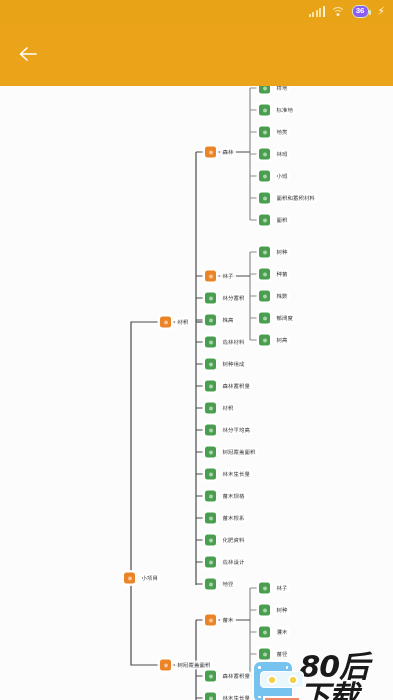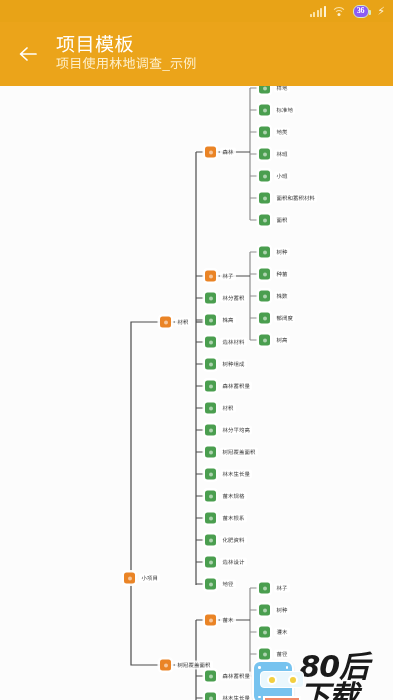--- a/index.html
+++ b/index.html
@@ -39,21 +39,20 @@
   .sb-wifi span:nth-child(1){ width:15px; height:15px; top:1px; }
   .sb-wifi span:nth-child(2){ width:9px; height:9px; top:4px; }
   .sb-wifi span:nth-child(3){
     width:3px;height:3px;top:7.5px;background:#fdf2d6;border:none;border-radius:50%;
   }
   .sb-batt {
     display:flex; align-items:center;
     border:1.4px solid #d9ecc0; border-radius:6px;
     height:13px; padding:0 4px 0 3px; background:#8b5cf6;
     position:relative;
-    font-family:Liberation Serif, serif;
   }
   .sb-batt:after{
     content:""; position:absolute; right:-3px; top:4px;
     width:2px; height:5px; background:#d9ecc0; border-radius:0 1px 1px 0;
   }
   .sb-batt-num { font-size:8px; color:#ffffff; line-height:1; font-weight:bold; letter-spacing:-.2px; }
   .sb-bolt { font-size:11px; color:#fdf2d6; line-height:1; margin-left:2px; }
 
   
   .appbar {
@@ -150,24 +149,20 @@
       <span class="sb-batt-num">36</span>
     </div>
     <span class="sb-bolt">⚡</span>
   </div>
 
   <div class="appbar">
     <div class="back-btn">
       <svg width="24" height="24" viewBox="0 0 24 24">
         <path d="M20 12 H5 M11 6 L4.5 12 L11 18" fill="none" stroke="#ffffff" stroke-width="1.7" stroke-linecap="round" stroke-linejoin="round"></path>
       </svg>
-    </div>
-    <div class="title-wrap">
-      <div class="title-main">项目模板</div>
-      <div class="title-sub">项目使用林地调查_示例</div>
     </div>
   </div>
 
   <div class="canvas">
     <svg class="links">
       <g fill="none" stroke="#4a4a4a" stroke-width="1.2">
 
         <path d="M131 556 V300 H160 M131 556 V643 H160"></path>
         <path d="M160 300 H186 M160 643 H186"></path>
 

